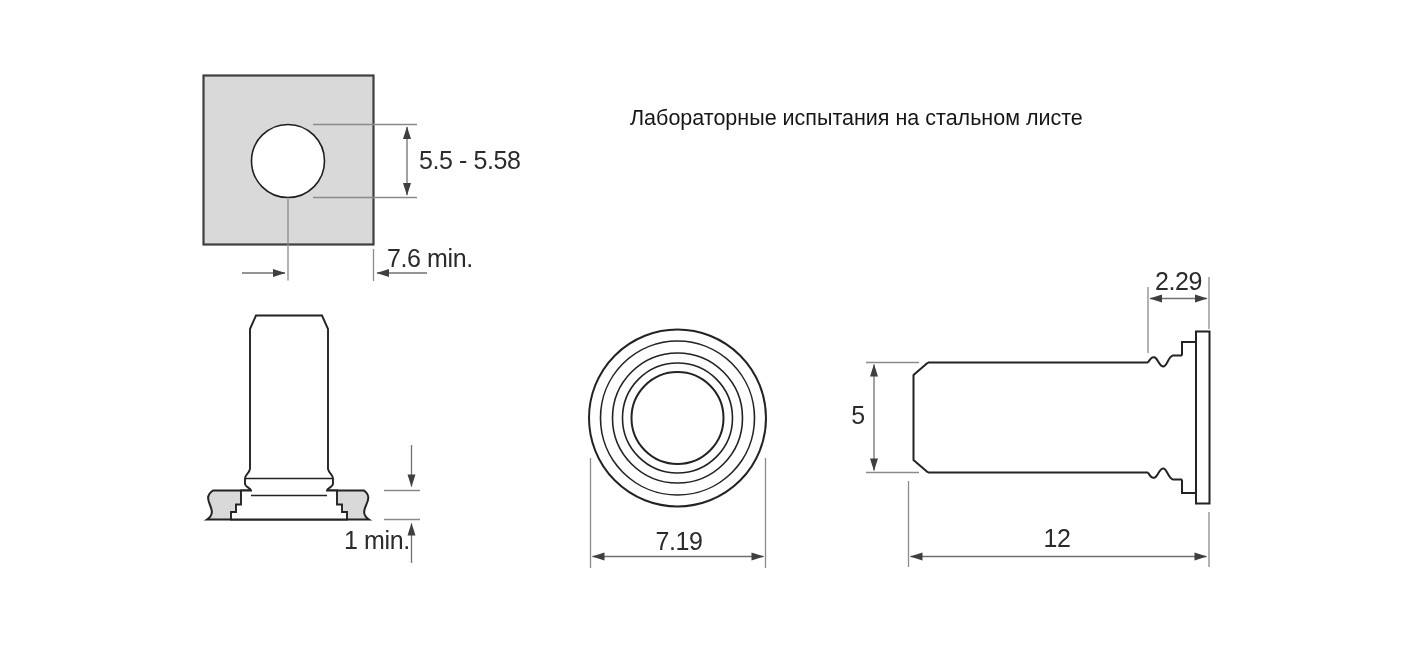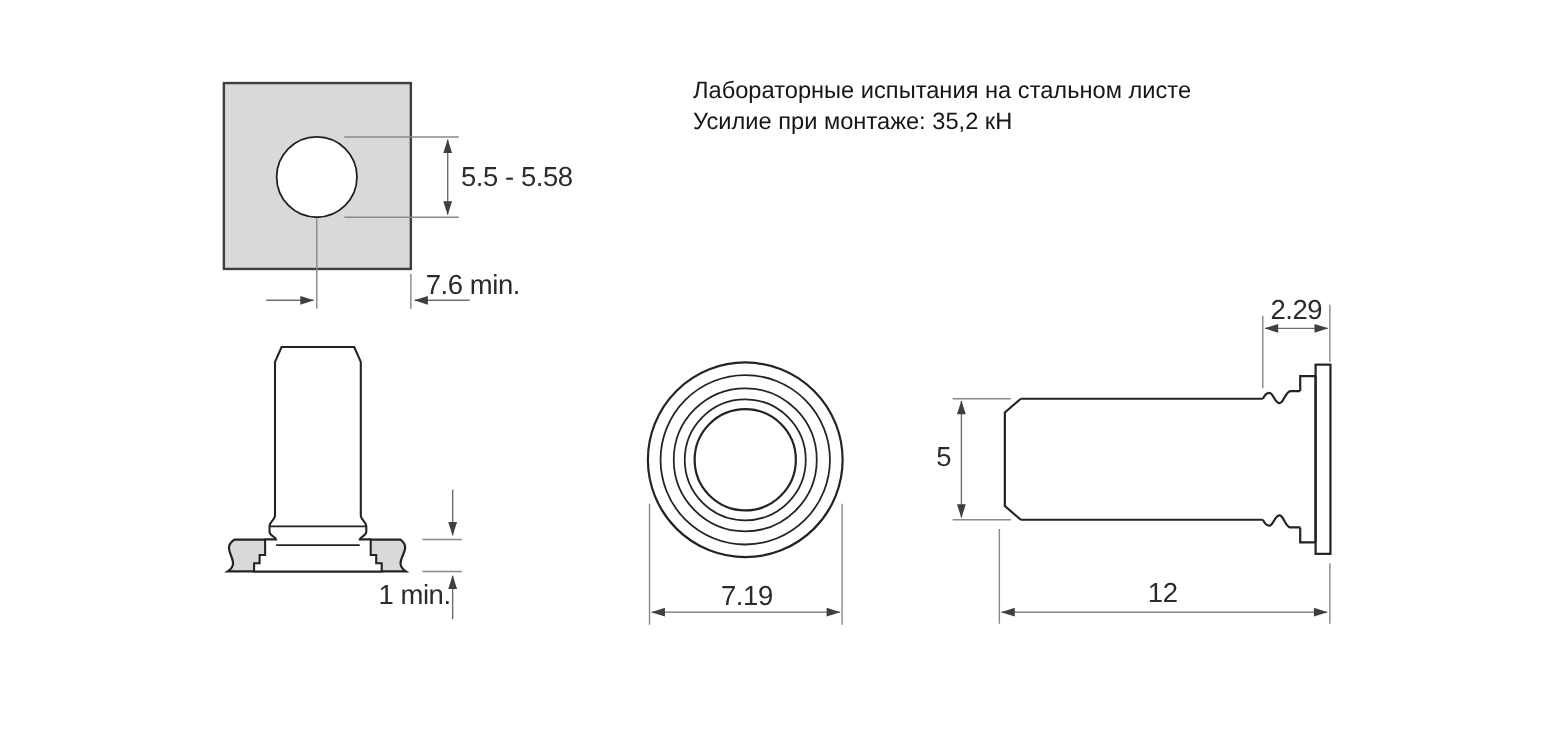--- a/index.html
+++ b/index.html
@@ -1,20 +1,20 @@
 <!DOCTYPE html>
 <html><head>
 <meta charset="utf-8">
 <style>
   html,body{margin:0;padding:0;background:#ffffff;}
   .stage{position:relative;width:1416px;height:672px;background:#ffffff;overflow:hidden;
          font-family:"Liberation Sans","DejaVu Sans",sans-serif;}
   .drawing{position:absolute;left:0;top:0;}
   .notes{position:absolute;left:630px;top:68px;font-size:21.5px;line-height:28px;color:#161616;}
-  .notes div{white-space:nowrap;}
+  .notes div{white-space:nowrap;margin-top:36px;}
   svg text{font-family:"Liberation Sans","DejaVu Sans",sans-serif;font-size:25px;fill:#2b2b2b;letter-spacing:-0.4px;}
   .outline{fill:none;stroke:#232323;stroke-width:2;}
   .outline-thin{fill:none;stroke:#232323;stroke-width:1.6;}
   .white-fill{fill:#ffffff;stroke:#232323;stroke-width:1.9;}
   .dim{fill:none;stroke:#6f6f6f;stroke-width:1.3;}
   .ext{fill:none;stroke:#8a8a8a;stroke-width:1.3;}
 </style>
 </head>
 <body>
 
@@ -120,16 +120,15 @@
         <path class="ext" d="M1148,287 V353"></path>
         <path class="ext" d="M1209,277 V329"></path>
         <path class="dim" d="M1150,298.5 H1207" marker-start="url(#arr)" marker-end="url(#arr)"></path>
         <text x="1178.5" y="290" text-anchor="middle">2.29</text>
       </g>
     </g>
   </svg>
 
   <div class="notes">
     <div>Лабораторные испытания на стальном листе</div>
-    <div>Усилие при монтаже: 35,2 кН</div>
   </div>
 
 </div>
 
 </body></html>

